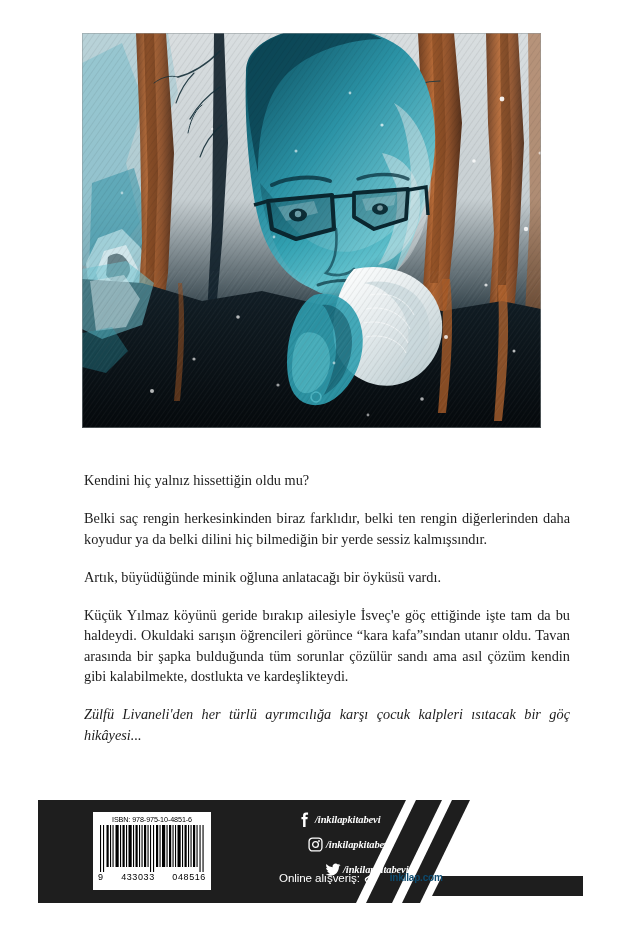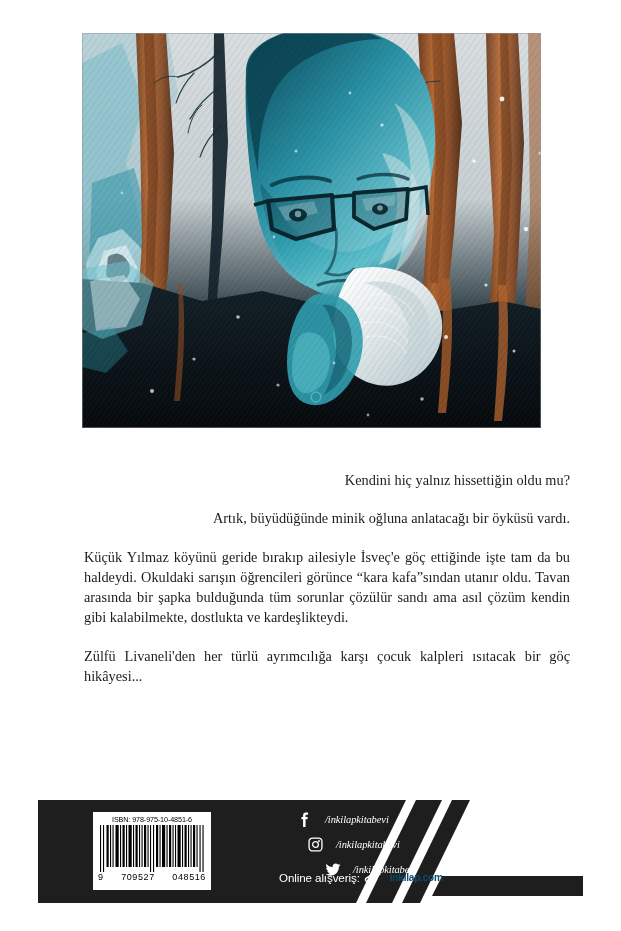--- a/index.html
+++ b/index.html
@@ -37,22 +37,22 @@
   .blurb-p {
     margin: 0 0 18px 0;
     font-family: "Liberation Serif", serif;
     font-size: 14.3px;
     line-height: 1.42;
     color: #1c1c1c;
     text-align: justify;
     -webkit-hyphens: none;
     hyphens: none;
   }
-  .blurb-p:last-child { margin-bottom: 0; }
-  .blurb-p.single { text-align: right; }
+  .blurb-p:last-child { margin-bottom: 0; font-style: italic; }
+  .blurb-p.single { text-align: left; }
 
   
   #footer-band {
     position: absolute;
     left: 38px;
     top: 800px;
     width: 545px;
     height: 103px;
   }
   #footer-band svg { display: block; width: 100%; height: 100%; }
@@ -123,24 +123,24 @@
     height: 17px;
     display: inline-flex;
     align-items: center;
     justify-content: center;
     flex: 0 0 auto;
   }
   .social-icon svg { display: block; }
   .social-handle {
     font-family: "Liberation Serif", serif;
     font-style: italic;
-    font-weight: normal;
+    font-weight: bold;
     font-size: 10.5px;
     color: #ffffff;
-    margin-left: 12px;
+    margin-left: 2px;
     white-space: nowrap;
     letter-spacing: -0.1px;
   }
   .r-fb   { margin-left: 10px; }
   .r-ig   { margin-left: 21px; }
   .r-tw   { margin-left: 38px; }
 
   #online-row {
     position: absolute;
     left: 241px;
@@ -360,20 +360,21 @@
         <circle cx="458" cy="120" r="1.5" opacity="0.6"></circle>
       </g>
 
       <rect x="0.5" y="0.5" width="458" height="394" fill="none" stroke="#8d9598" stroke-width="1" opacity="0.5"></rect>
     </g>
   </svg>
 </div>
 
 <div id="blurb">
   <p class="blurb-p single">Kendini hiç yalnız hissettiğin oldu mu?</p>
+  <p class="blurb-p">Belki saç rengin herkesinkinden biraz farklıdır, belki ten rengin diğerlerinden daha koyudur ya da belki dilini hiç bilmediğin bir yerde sessiz kalmışsındır.</p>
   <p class="blurb-p single">Artık, büyüdüğünde minik oğluna anlatacağı bir öyküsü vardı.</p>
   <p class="blurb-p">Küçük Yılmaz köyünü geride bırakıp ailesiyle İsveç'e göç ettiğinde işte tam da bu haldeydi. Okuldaki sarışın öğrencileri görünce “kara kafa”sından utanır oldu. Tavan arasında bir şapka bulduğunda tüm sorunlar çözülür sandı ama asıl çözüm kendin gibi kalabilmekte, dostlukta ve kardeşlikteydi.</p>
   <p class="blurb-p">Zülfü Livaneli'den her türlü ayrımcılığa karşı çocuk kalpleri ısıtacak bir göç hikâyesi...</p>
 </div>
 
 <div id="footer-band">
   <svg viewBox="0 0 545 103" preserveAspectRatio="none">
 
     <path d="M0,0 L368,0 L318,103 L0,103 Z" fill="#1e1e1e"></path>
 
@@ -425,21 +426,21 @@
             <rect x="93.5" y="0" width="1.1" height="42"></rect>
           <rect x="96" y="0" width="2.2" height="42"></rect>
             <rect x="99.5" y="0" width="1.1" height="42"></rect>
           <rect x="102.5" y="0" width="1.1" height="47"></rect>
             <rect x="105.5" y="0" width="1.1" height="47"></rect>
         </g>
       </svg>
     </div>
     <div id="barcode-digits">
       <span>9</span>
-      <span>709527</span>
+      <span>433033</span>
       <span>048516</span>
     </div>
   </div>
 
   <div id="social-block">
 
     <div class="social-row r-fb">
       <span class="social-icon">
         <svg width="15" height="15" viewBox="0 0 24 24" aria-hidden="true">
           <path d="M15.3 4.3h2.4V0.9h-3.4c-3 0-4.6 1.9-4.6 4.6v2.6H7.1v3.6h2.6V24h4V11.7h3l0.5-3.6h-3.5V6.1c0-1.1 0.5-1.8 1.6-1.8z" fill="#ffffff"></path>

